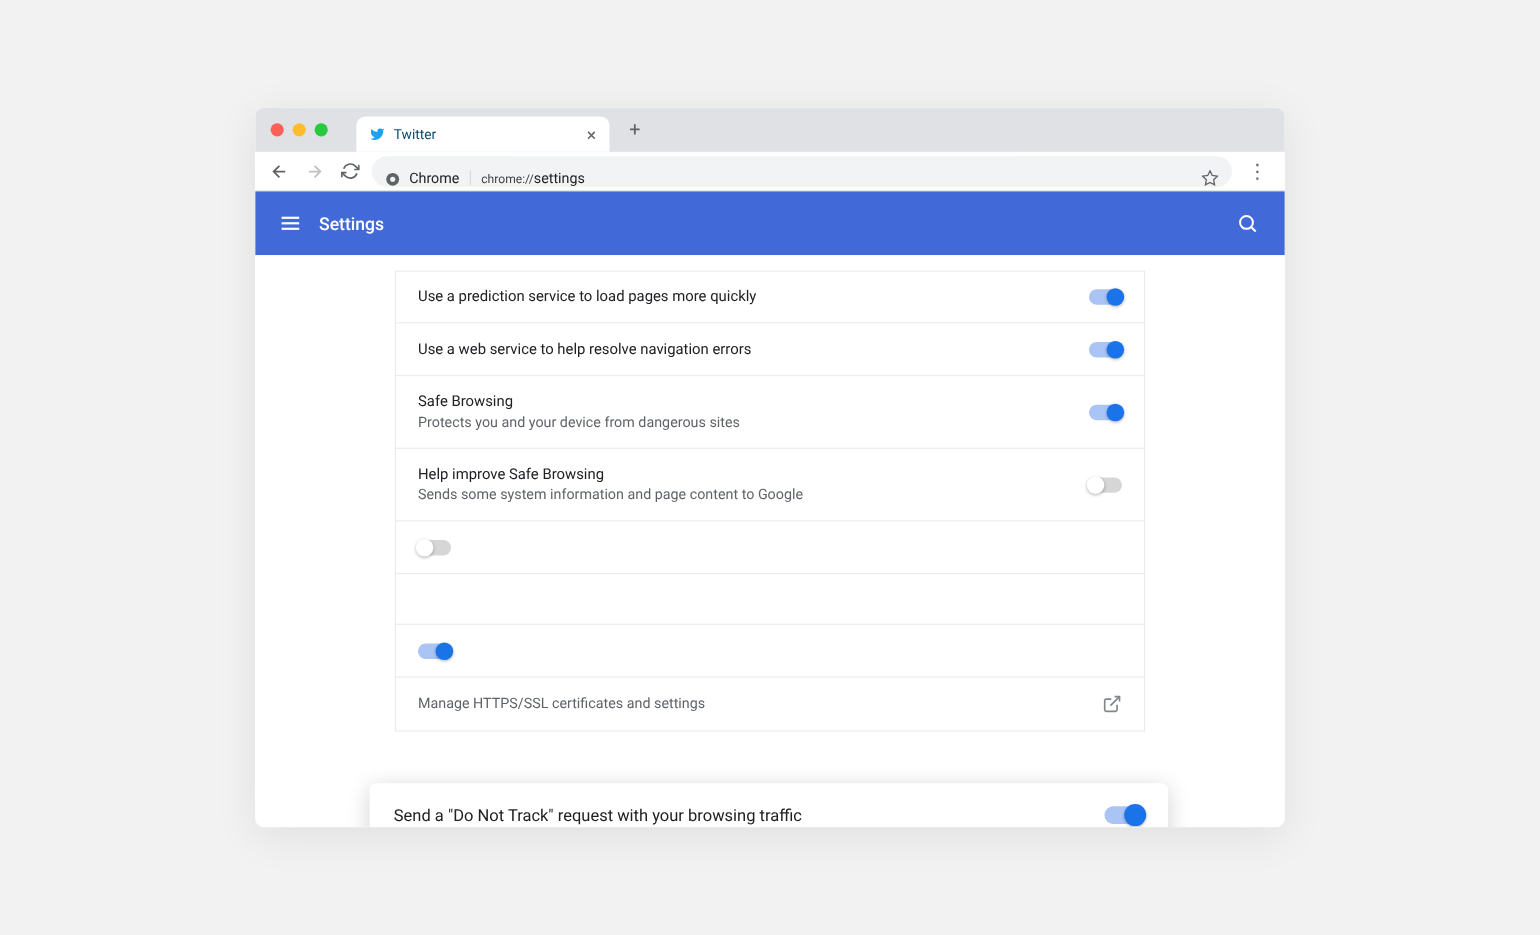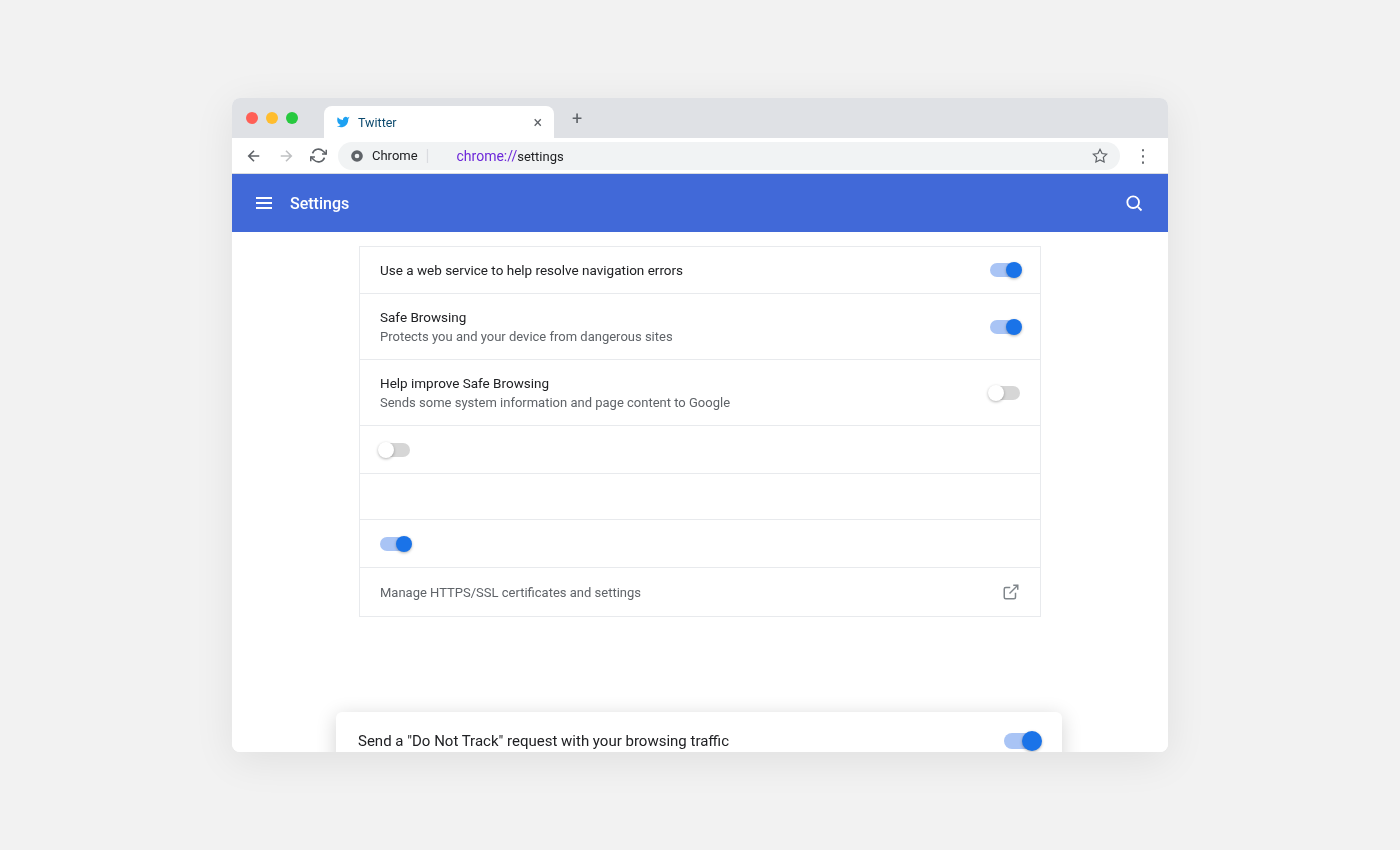--- a/index.html
+++ b/index.html
@@ -12,25 +12,25 @@
     .dot.yellow { background: #ffbd2e; }
     .dot.green { background: #27c93f; }
     .tab { display: flex; align-items: center; margin-left: 18px; background: #fff; height: 32px; border-radius: 8px 8px 0 0; padding: 0 12px; gap: 8px; align-self: flex-end; min-width: 230px; position: relative; }
     .tab-icon { color: #1da1f2; font-size: 14px; }
     .tab-title { font-size: 12.5px; color: #0c4a6e; flex: 1; }
     .tab-close { color: #5f6368; font-size: 16px; cursor: pointer; }
     .new-tab { margin-left: 10px; color: #5f6368; font-size: 18px; cursor: pointer; }
     .addrbar { height: 36px; display: flex; align-items: center; padding: 0 10px; gap: 8px; background: #fff; border-bottom: 1px solid #dadce0; }
     .nav-icon { width: 24px; height: 24px; display: flex; align-items: center; justify-content: center; color: #5f6368; border-radius: 50%; cursor: pointer; }
     .nav-icon.disabled { opacity: 0.4; }
-    .omnibox { flex: 1; height: 28px; background: #f1f3f4; border-radius: 14px; display: flex; align-items: center; padding: 0 12px; gap: 8px; }
+    .omnibox { flex: 1; height: 28px; background: #f1f3f4; border-radius: 14px; display: flex; align-items: flex-end; padding: 0 12px; gap: 8px; }
     .omni-icon { color: #5f6368; font-size: 14px; }
     .omni-app { font-size: 13px; color: #202124; }
     .omni-divider { color: #dadce0; }
-    .omni-scheme { color: #6d28d9; font-size: 14px; margin-left: 19px; }
+    .omni-scheme { color: #404040; font-size: 11px; }
     .omni-path { color: #202124; font-size: 13px; }
     .omni-star { margin-left: auto; color: #5f6368; font-size: 16px; cursor: pointer; }
     .kebab { color: #5f6368; font-size: 18px; cursor: pointer; padding: 0 6px; }
     .appheader { height: 58px; background: #4169d8; display: flex; align-items: center; padding: 0 24px; gap: 18px; color: #fff; }
     .hamburger { cursor: pointer; display: flex; flex-direction: column; gap: 3px; }
     .hamburger span { width: 16px; height: 2px; background: #fff; }
     .apptitle { font-size: 16px; font-weight: 500; }
     .searchbtn { margin-left: auto; color: #fff; cursor: pointer; }
     .content { flex: 1; background: #fff; overflow: hidden; position: relative; }
     .settings-list { width: 682px; margin: 0 auto; border-left: 1px solid #e8eaed; border-right: 1px solid #e8eaed; }
@@ -121,20 +121,28 @@
       <svg width="20" height="20" viewBox="0 0 24 24" fill="none" stroke="#fff" stroke-width="2.2">
           <circle cx="11" cy="11" r="7"></circle>
           <path d="M21 21l-4.35-4.35"></path>
         </svg>
     </div>
   </div>
 
   <div class="content">
     <div class="settings-list">
 
+      <div class="row">
+        <div class="row-text">
+            <span class="row-title">Use a prediction service to load pages more quickly</span>
+          </div>
+        <div class="toggle on">
+            <div class="knob"></div>
+          </div>
+      </div>
 
       <div class="row">
         <div class="row-text">
             <span class="row-title">Use a web service to help resolve navigation errors</span>
           </div>
         <div class="toggle on">
             <div class="knob"></div>
           </div>
       </div>
 

